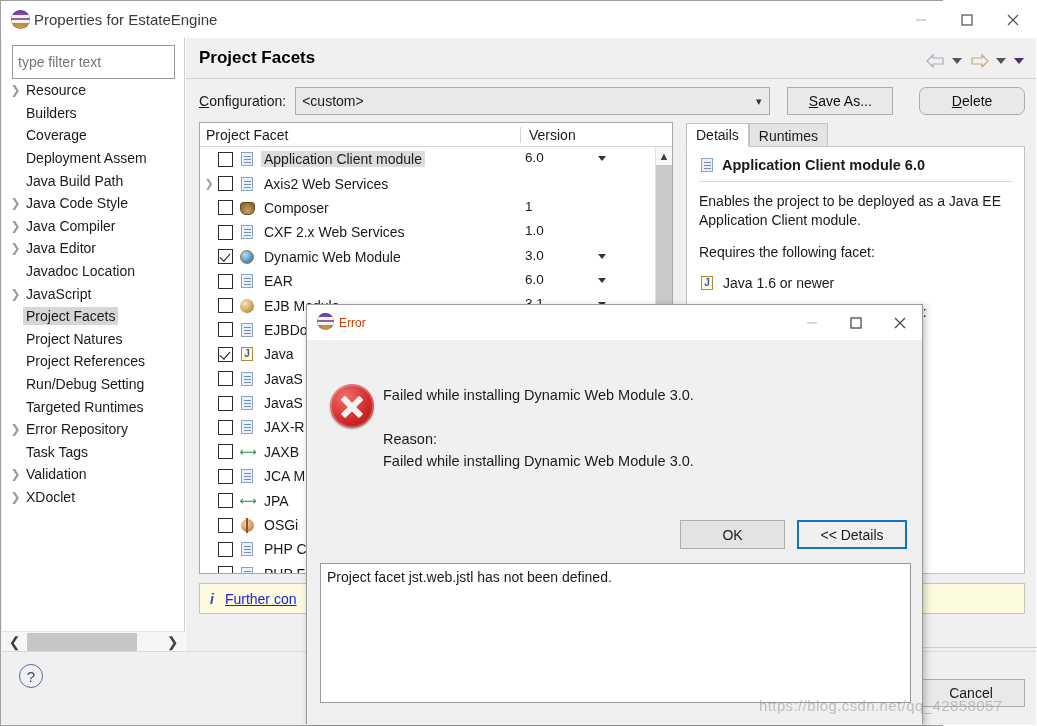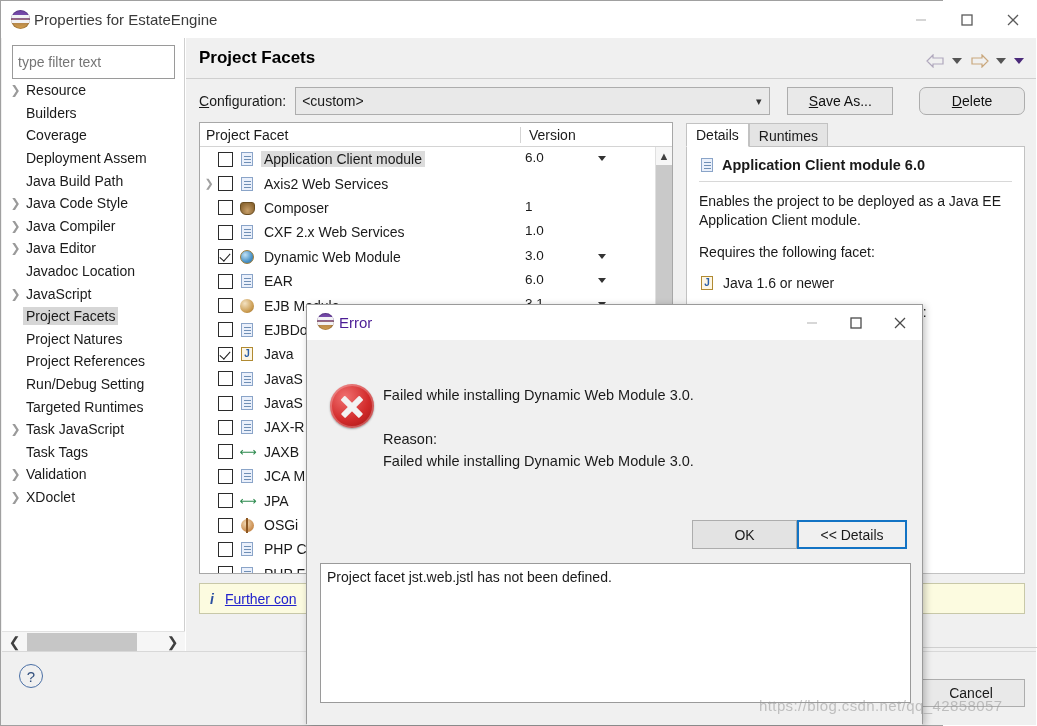--- a/index.html
+++ b/index.html
@@ -280,21 +280,21 @@
   
   #errdlg{
     position:absolute; left:305px; top:303px; width:617px; height:420px;
     background:#f0f0f0; border:1px solid #9a9a9a;
     box-shadow: 2px 2px 7px rgba(0,0,0,.25);
     z-index:50;
   }
   #errtitle{
     height:35px; background:#ffffff; display:flex; align-items:center; position:relative;
   }
-  #errtitle .etxt{ margin-left:32px; font-size:15px; color:#4c1d95; }
+  #errtitle .etxt{ margin-left:32px; font-size:12px; color:#c2410c; }
   .eclipse-logo.small{ left:10px; top:8px; width:17px; height:17px; }
   .eclipse-logo.small::before{ top:4px; height:3px; }
   .eclipse-logo.small::after{ top:9px; height:3px; }
   #errctrls{ position:absolute; right:0; top:0; height:35px; display:flex; }
   #errctrls .win-btn{ width:44px; height:35px; }
 
   #errbody{ position:relative; height:385px; background:#f0f0f0; }
   #erricon{
     position:absolute; left:23px; top:44px; width:44px; height:44px; border-radius:50%;
     background: radial-gradient(circle at 35% 30%, #f07070 0%, #d22b2b 55%, #9c1111 100%);
@@ -304,21 +304,21 @@
     content:""; position:absolute; left:9px; top:20px; width:26px; height:5.5px;
     background:#f2f2f2; border-radius:1px;
   }
   #erricon::before{ transform:rotate(45deg); }
   #erricon::after{ transform:rotate(-45deg); }
   #errmsg{
     position:absolute; left:76px; top:44px; width:500px;
     font-size:14.5px; line-height:22px;
   }
   #errmsg .gap{ height:22px; }
-  #errbtns{ position:absolute; right:15px; top:180px; display:flex; }
+  #errbtns{ position:absolute; right:15px; top:180px; display:flex; gap:12px; }
   #okbtn{
     width:105px; height:29px; background:#e3e3e3; border:1px solid #adadad;
     display:flex;align-items:center;justify-content:center; font-size:14px;
   }
   #detbtn{
     width:110px; height:29px; background:#f0f0f0; border:2px solid #1273c4;
     display:flex;align-items:center;justify-content:center; font-size:14px;
   }
   #errdetails{
     position:absolute; left:13px; top:223px; width:591px; height:140px;
@@ -422,21 +422,21 @@
           <div class="tnode">
             <span class="arrow"></span>
             <span class="lbl">Run/Debug Setting</span>
           </div>
           <div class="tnode">
             <span class="arrow"></span>
             <span class="lbl">Targeted Runtimes</span>
           </div>
           <div class="tnode">
             <span class="arrow">❯</span>
-            <span class="lbl">Task JavaScript</span>
+            <span class="lbl">Error Repository</span>
           </div>
           <div class="tnode">
             <span class="arrow"></span>
             <span class="lbl">Task Tags</span>
           </div>
           <div class="tnode">
             <span class="arrow">❯</span>
             <span class="lbl">Validation</span>
           </div>
           <div class="tnode">

